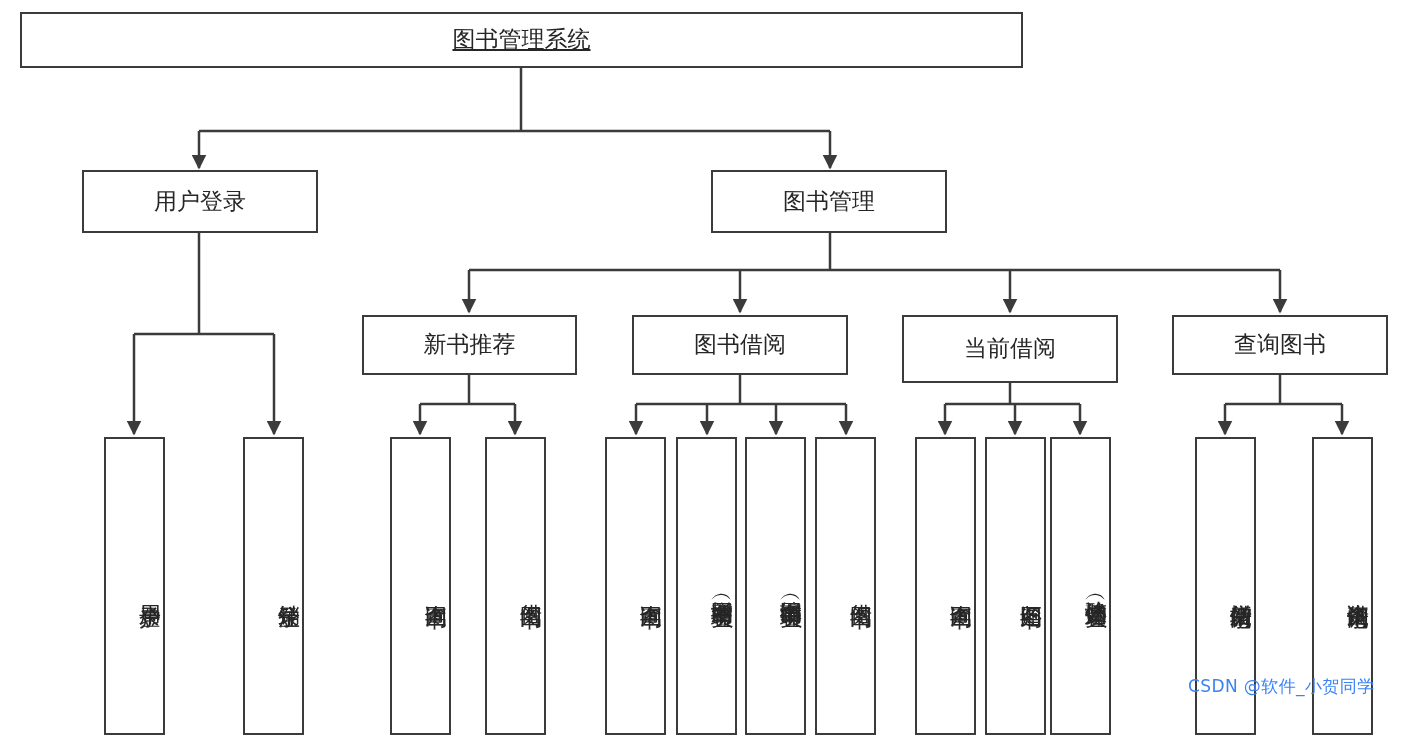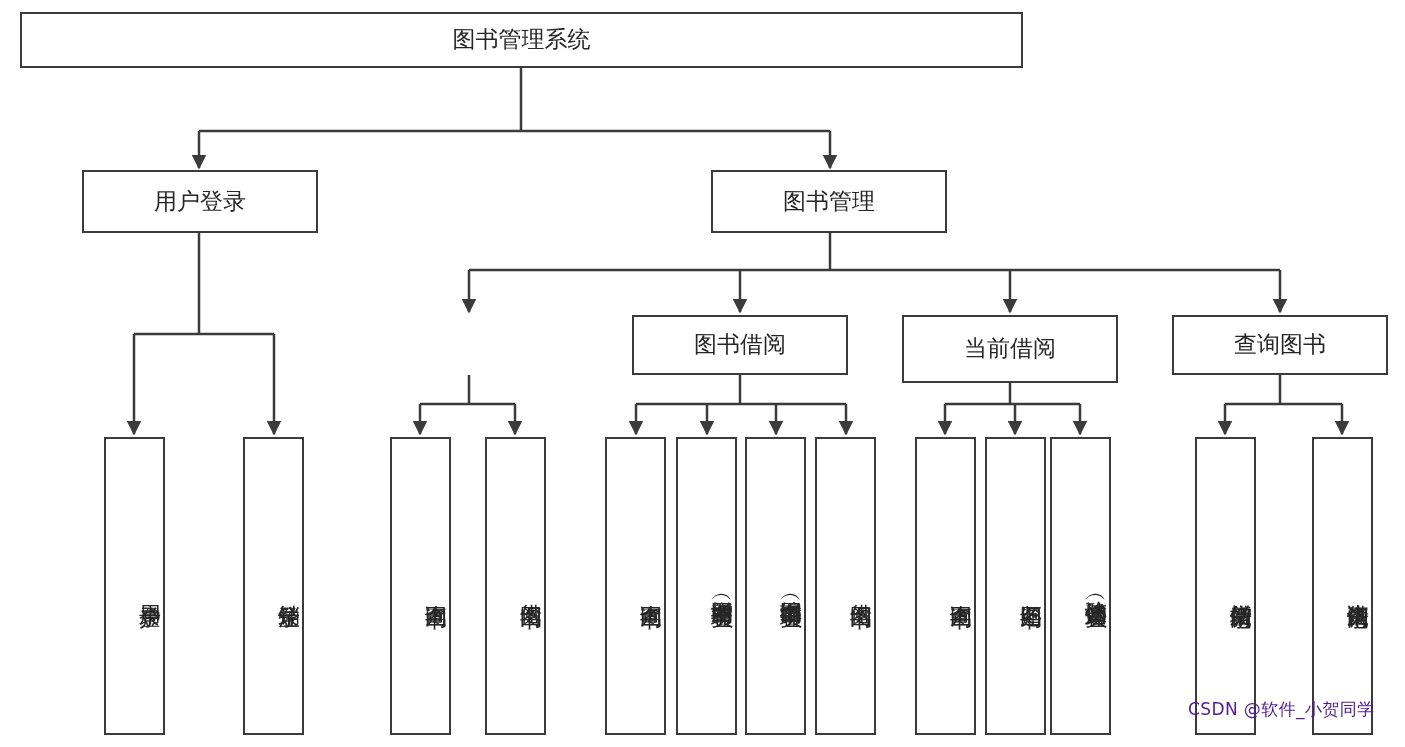--- a/index.html
+++ b/index.html
@@ -53,23 +53,23 @@
   }
   .node.leaf.tall {
     padding-top: 2px;
   }
   .label {
     display: block;
   }
   .watermark {
     position: absolute;
     left: 1188px;
-    top: 698px;
+    top: 675px;
     font-size: 17px;
-    color: #4c1d95;
+    color: #3b82f6;
     white-space: nowrap;
     letter-spacing: 0.4px;
   }
 </style>
 </head>
 <body>
 
 <div id="canvas">
 
   <svg id="edges" viewBox="0 0 1405 747" xmlns="http://www.w3.org/2000/svg">
@@ -115,31 +115,34 @@
       <path d="M 1015 404 L 1015 434" marker-end="url(#arrow)"></path>
       <path d="M 1080 404 L 1080 434" marker-end="url(#arrow)"></path>
 
       <path d="M 1280 375 L 1280 404"></path>
       <path d="M 1225 404 L 1342 404"></path>
       <path d="M 1225 404 L 1225 434" marker-end="url(#arrow)"></path>
       <path d="M 1342 404 L 1342 434" marker-end="url(#arrow)"></path>
     </g>
   </svg>
 
-  <div class="node root" style="left:20px; top:12px; width:1003px; height:56px;">
+  <div class="node root" style="left:20px; top:12px; width:1003px; height:56px;text-decoration:underline;">
     <span class="label">图书管理系统</span>
   </div>
 
   <div class="node h" style="left:82px; top:170px; width:236px; height:63px;">
     <span class="label">用户登录</span>
   </div>
   <div class="node h" style="left:711px; top:170px; width:236px; height:63px;">
     <span class="label">图书管理</span>
   </div>
 
+  <div class="node h" style="left:362px; top:315px; width:215px; height:60px;">
+    <span class="label">新书推荐</span>
+  </div>
   <div class="node h" style="left:632px; top:315px; width:216px; height:60px;">
     <span class="label">图书借阅</span>
   </div>
   <div class="node h" style="left:902px; top:315px; width:216px; height:68px;">
     <span class="label">当前借阅</span>
   </div>
   <div class="node h" style="left:1172px; top:315px; width:216px; height:60px;">
     <span class="label">查询图书</span>
   </div>
 

